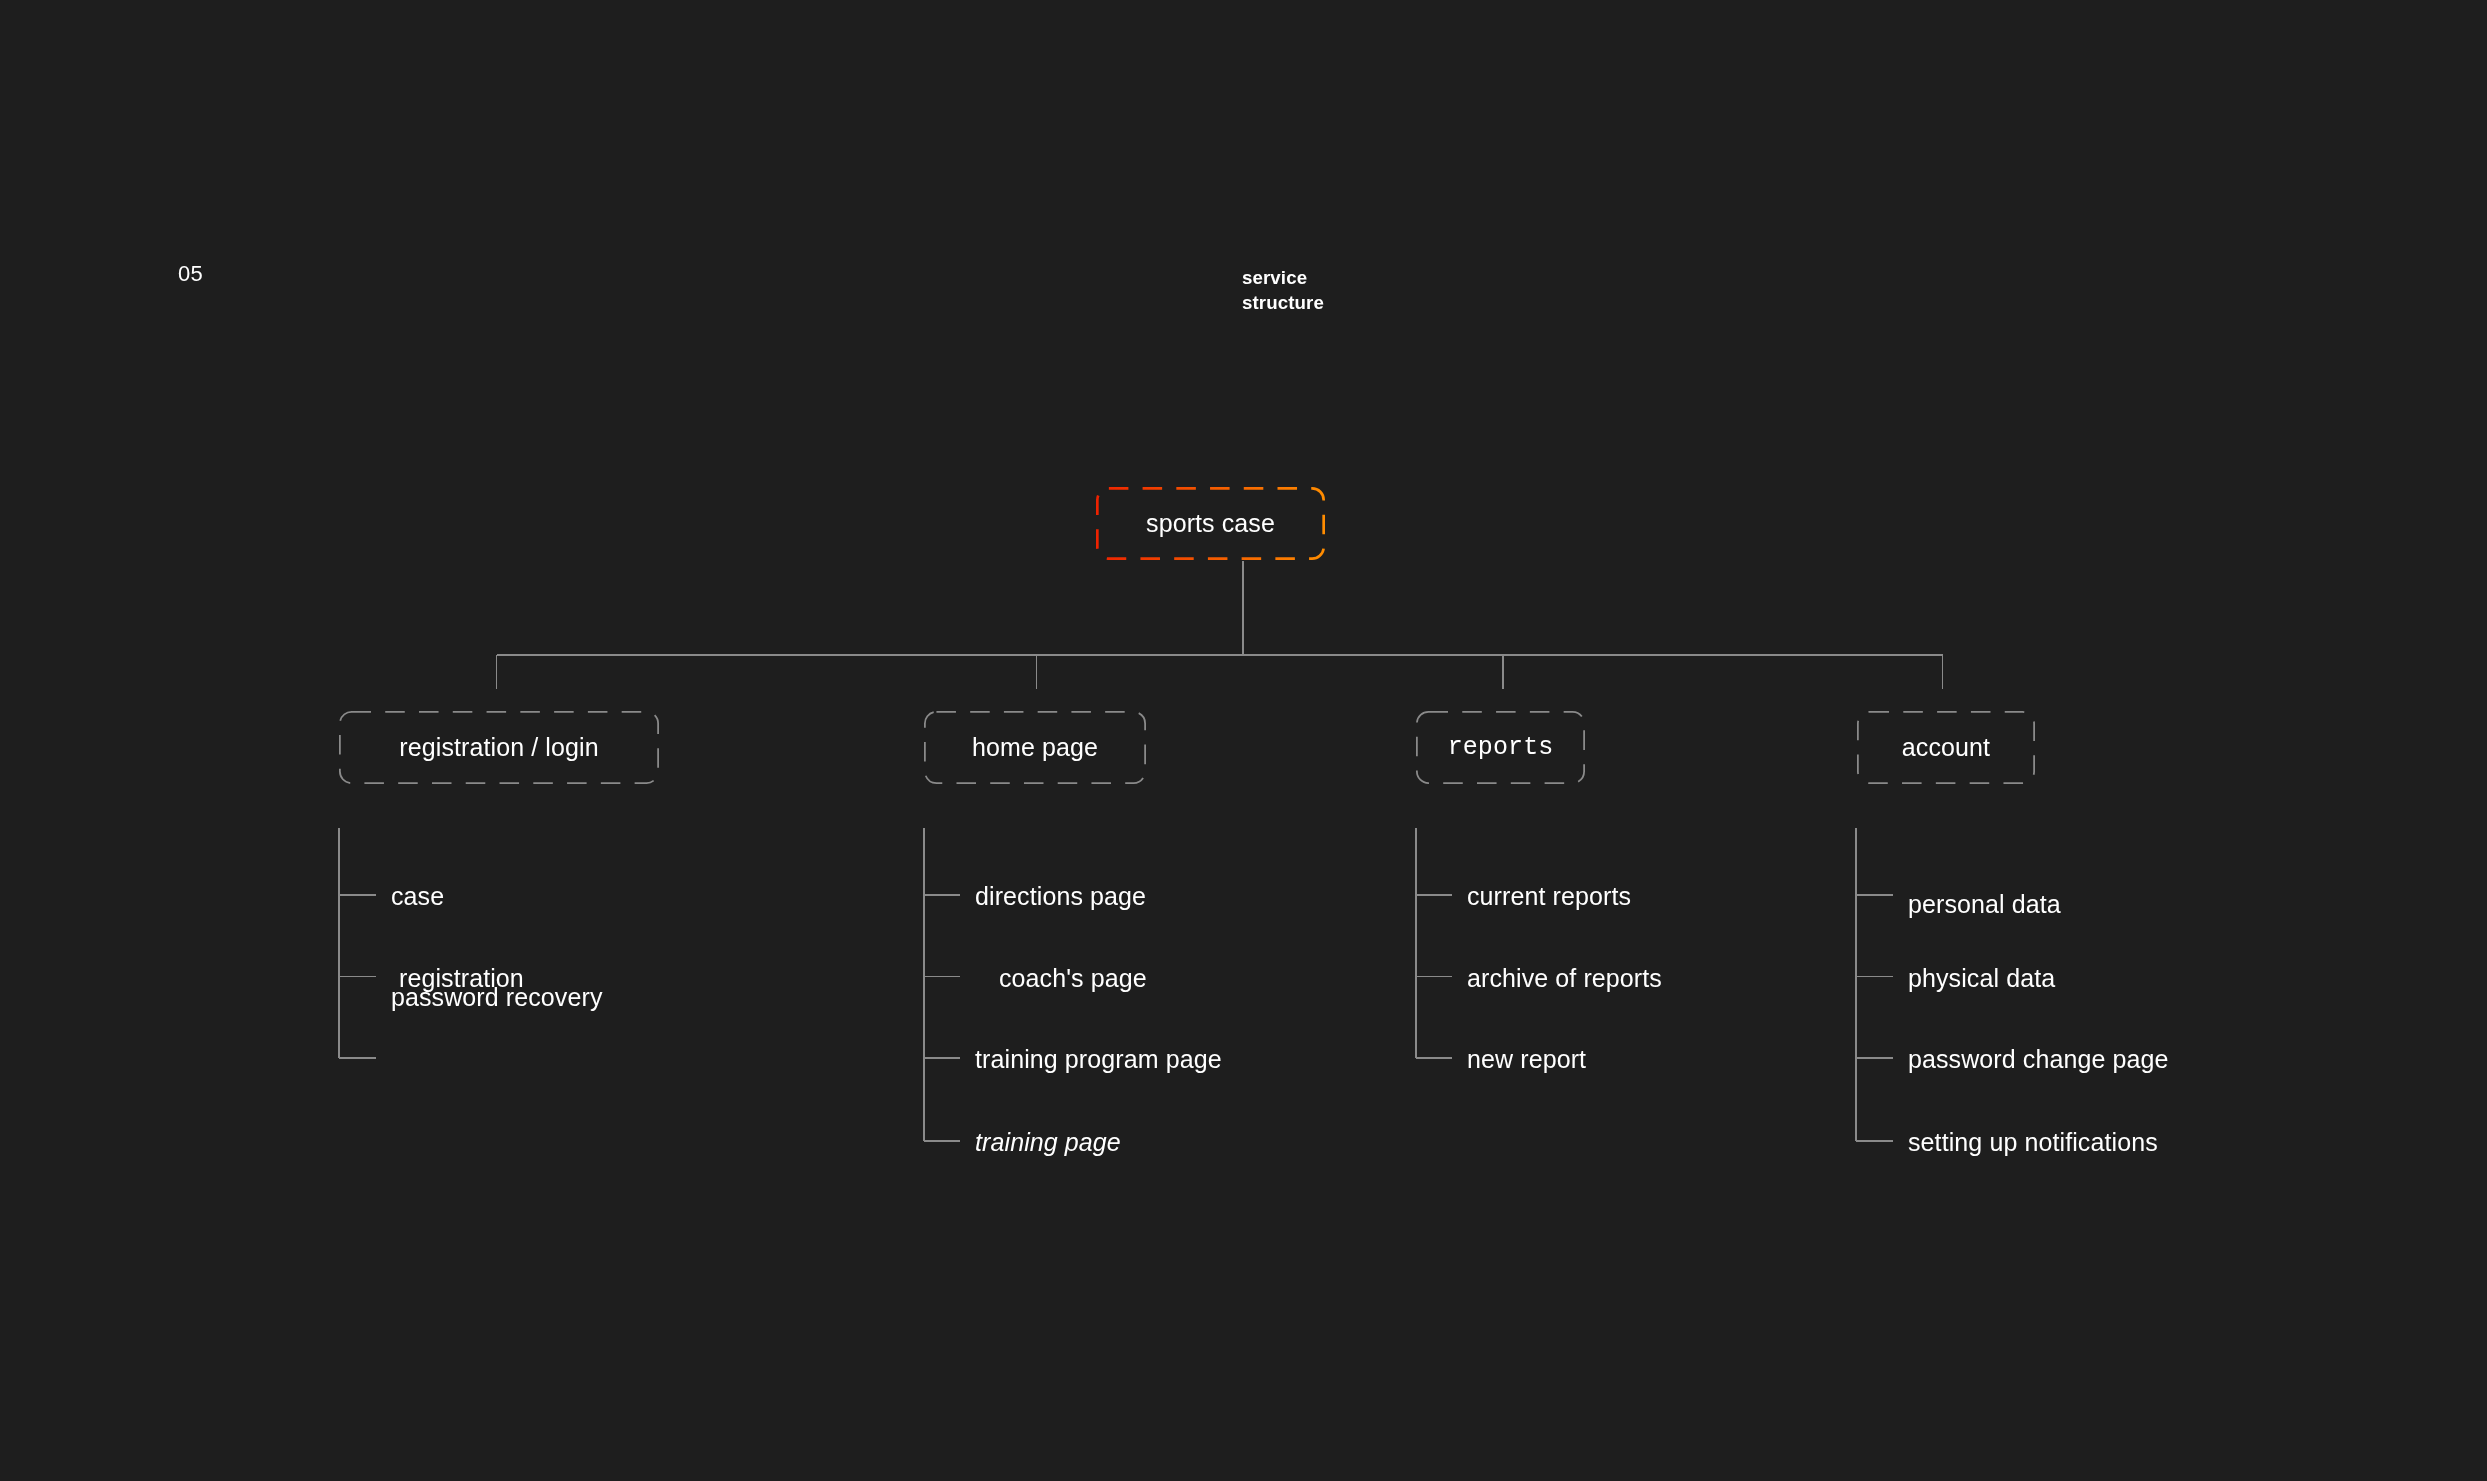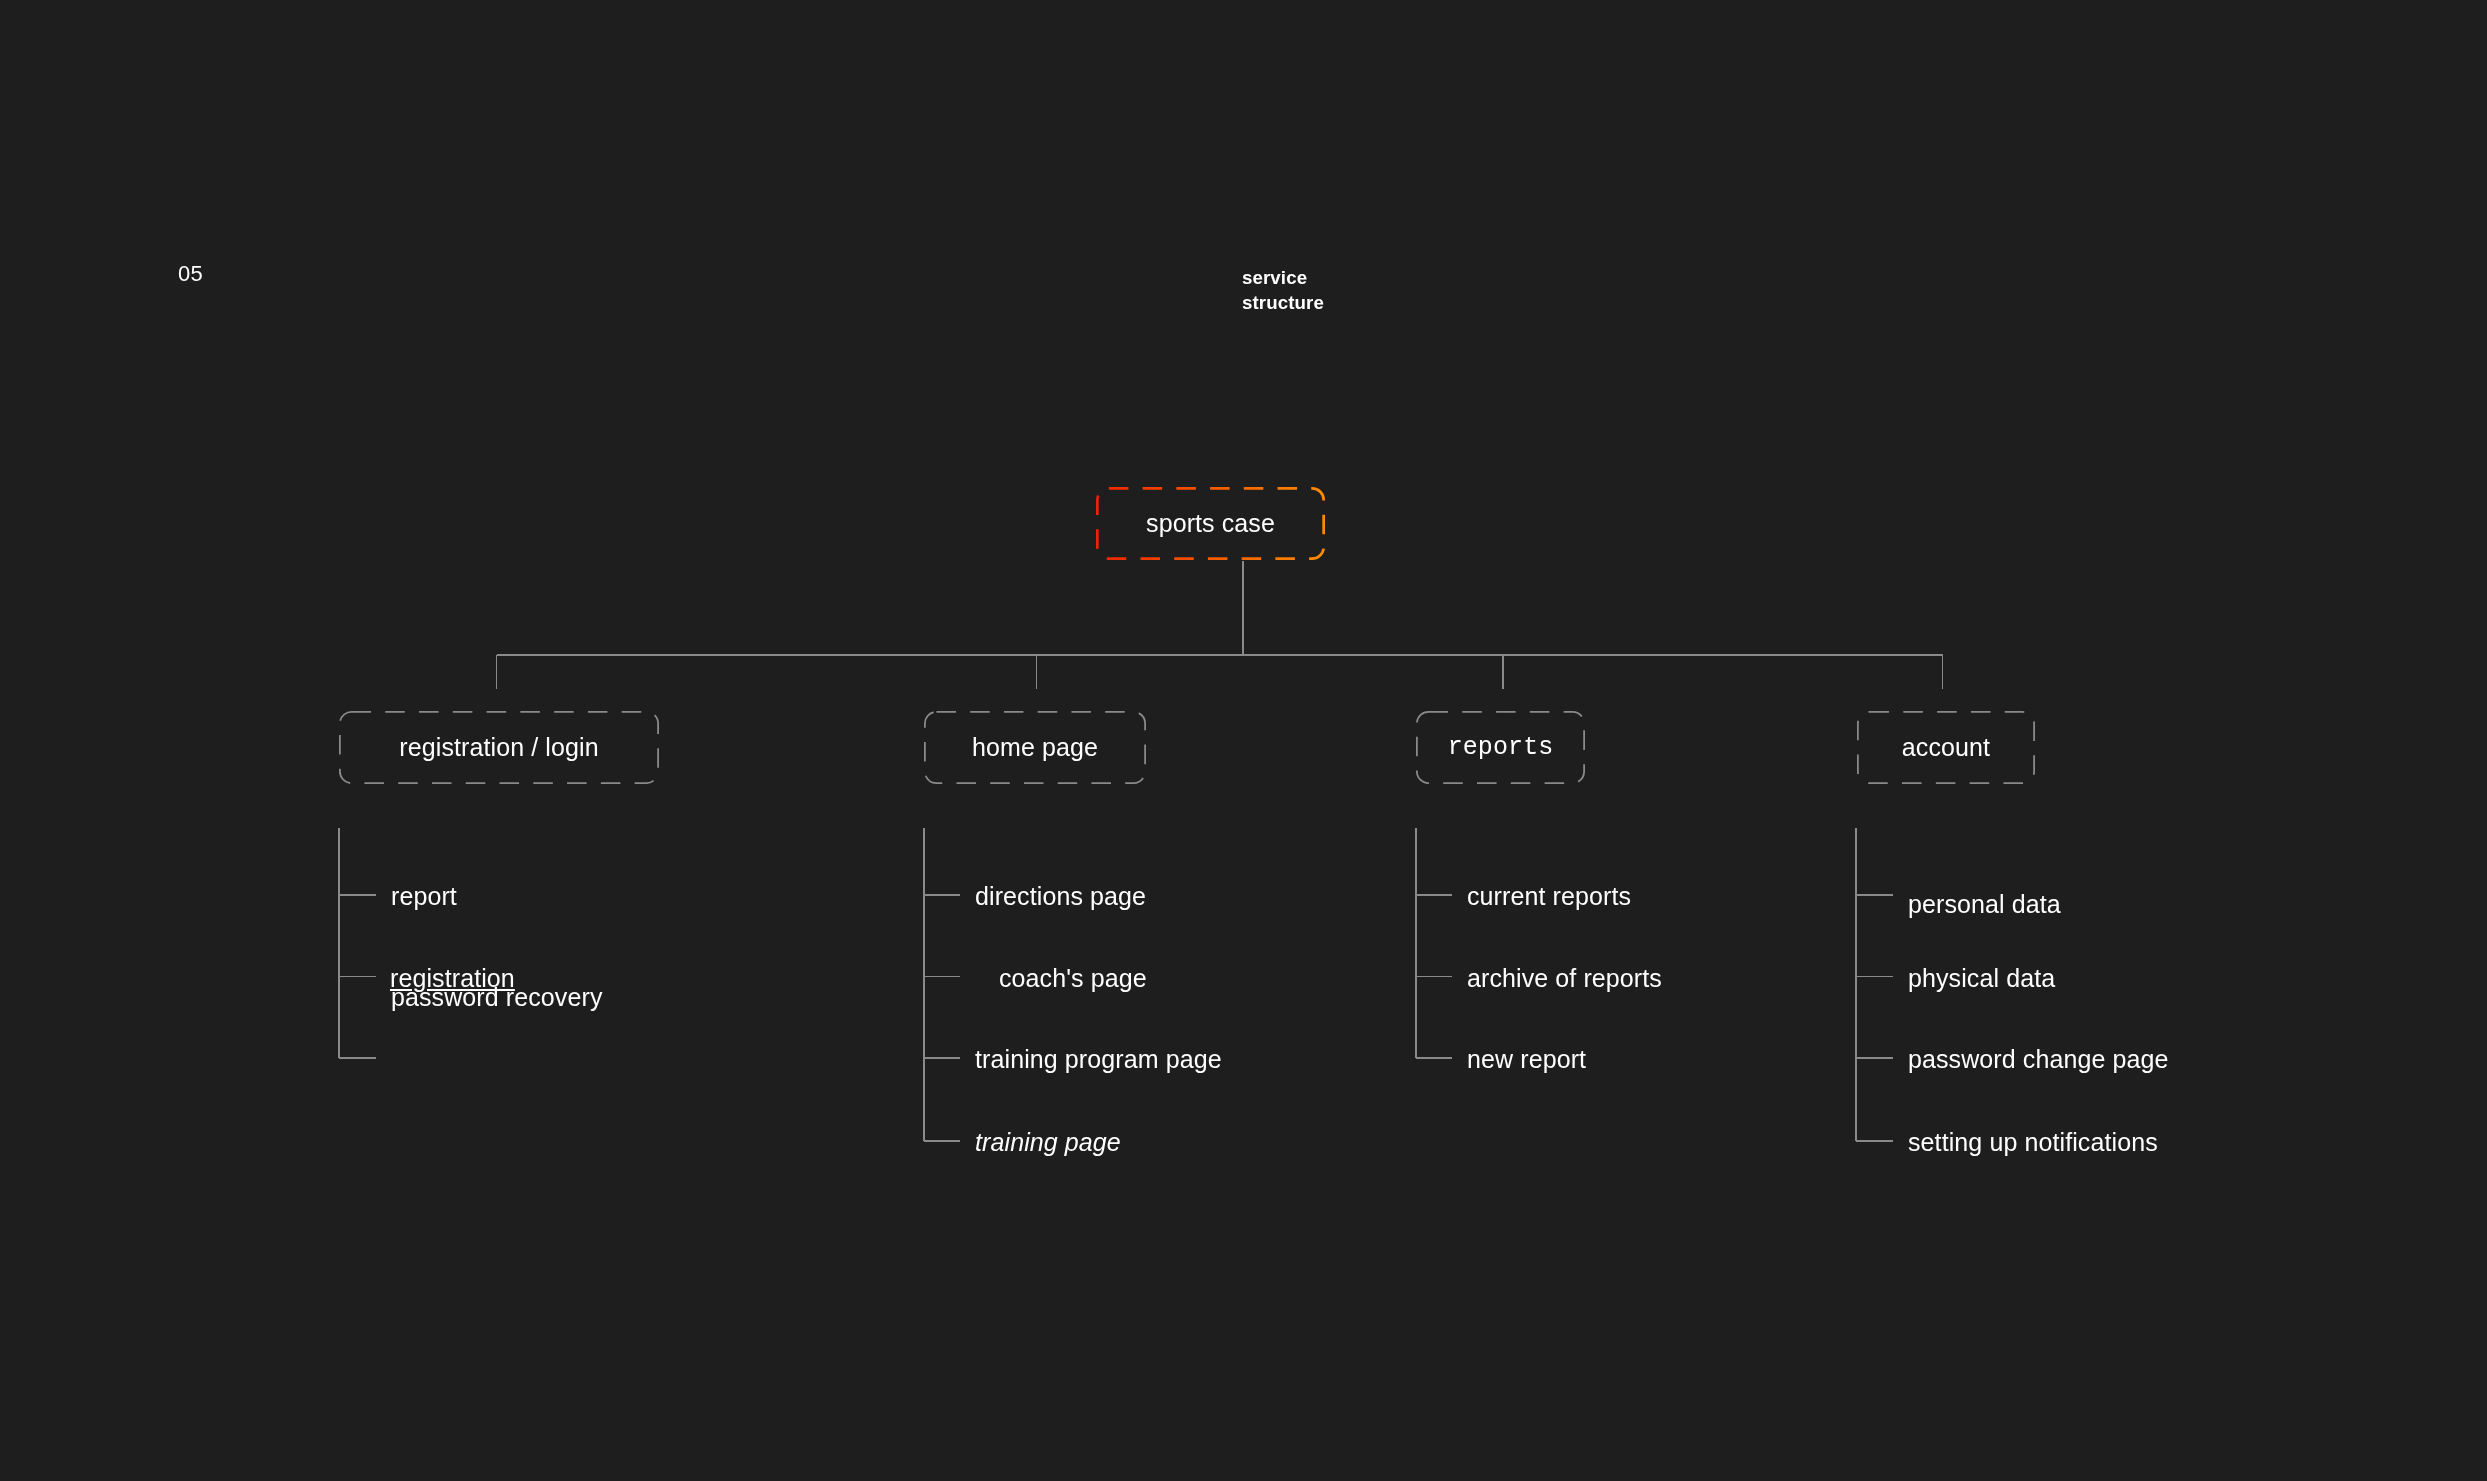--- a/index.html
+++ b/index.html
@@ -186,22 +186,22 @@
   <div class="branch-label">reports</div>
 </div>
 
 <div class="branch-wrap" style="left:1857px; top:711px; width:178px;">
   <svg viewBox="0 0 200 82" preserveAspectRatio="none">
     <rect x="1" y="1" width="198" height="80" rx="13" ry="13" fill="none" stroke="#8a8a8a" stroke-width="2" stroke-dasharray="22 16"></rect>
   </svg>
   <div class="branch-label">account</div>
 </div>
 
-<div class="leaf-label" style="left:391px; top:884px;">report</div>
-<div class="leaf-label" style="left:390px; top:966px;text-decoration:underline;">registration</div>
+<div class="leaf-label" style="left:391px; top:884px;">case</div>
+<div class="leaf-label" style="left:399px; top:966px;">registration</div>
 <div class="leaf-label" style="left:391px; top:985px;">password recovery</div>
 
 <div class="leaf-label" style="left:975px; top:884px;">directions page</div>
 <div class="leaf-label" style="left:975px; top:966px;margin-left:24px;">coach's page</div>
 <div class="leaf-label" style="left:975px; top:1047px;">training program page</div>
 <div class="leaf-label" style="left:975px; top:1130px;font-style:italic;">training page</div>
 
 <div class="leaf-label" style="left:1467px; top:884px;">current reports</div>
 <div class="leaf-label" style="left:1467px; top:966px;">archive of reports</div>
 <div class="leaf-label" style="left:1467px; top:1047px;">new report</div>

